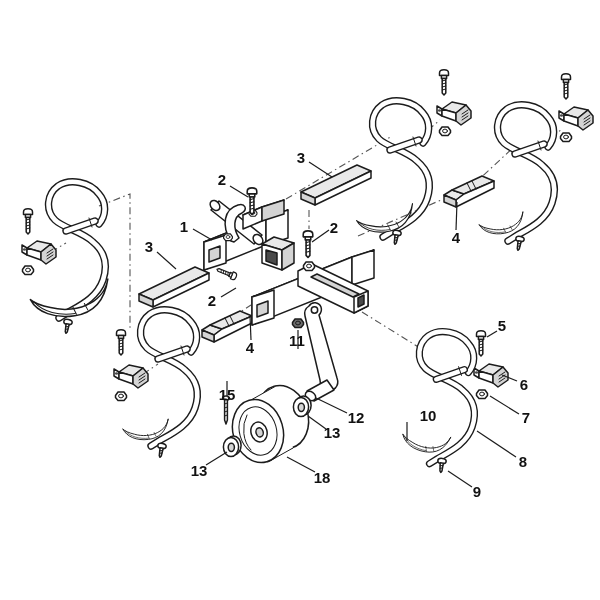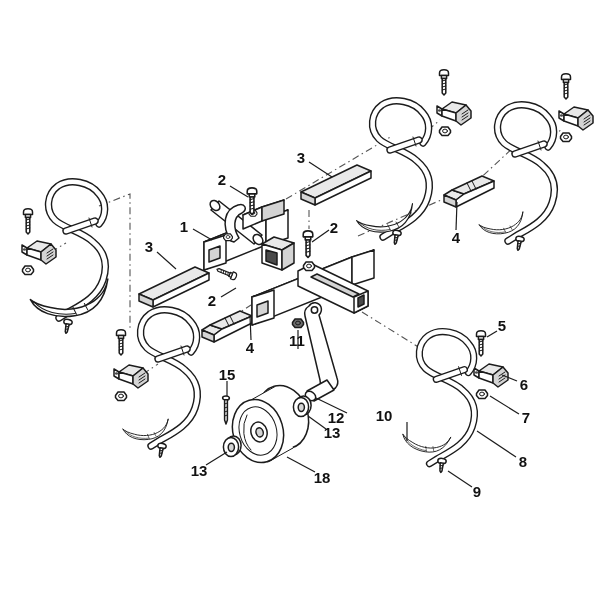--- a/index.html
+++ b/index.html
@@ -301,20 +301,20 @@
 <div class="lbl" style="left:212px;top:300px">2</div>
 <div class="lbl" style="left:301px;top:157px">3</div>
 <div class="lbl" style="left:149px;top:246px">3</div>
 <div class="lbl" style="left:250px;top:347px">4</div>
 <div class="lbl" style="left:456px;top:237px">4</div>
 <div class="lbl" style="left:502px;top:325px">5</div>
 <div class="lbl" style="left:524px;top:384px">6</div>
 <div class="lbl" style="left:526px;top:417px">7</div>
 <div class="lbl" style="left:523px;top:461px">8</div>
 <div class="lbl" style="left:477px;top:491px">9</div>
-<div class="lbl" style="left:384px;top:415px">10</div>
+<div class="lbl" style="left:428px;top:415px">10</div>
 <div class="lbl" style="left:297px;top:340px">11</div>
-<div class="lbl" style="left:336px;top:417px">12</div>
+<div class="lbl" style="left:356px;top:417px">12</div>
 <div class="lbl" style="left:332px;top:432px">13</div>
 <div class="lbl" style="left:199px;top:470px">13</div>
 <div class="lbl" style="left:322px;top:477px">18</div>
-<div class="lbl" style="left:227px;top:374px">15</div>
+<div class="lbl" style="left:227px;top:394px">15</div>
 </div>
 
 </body></html>

